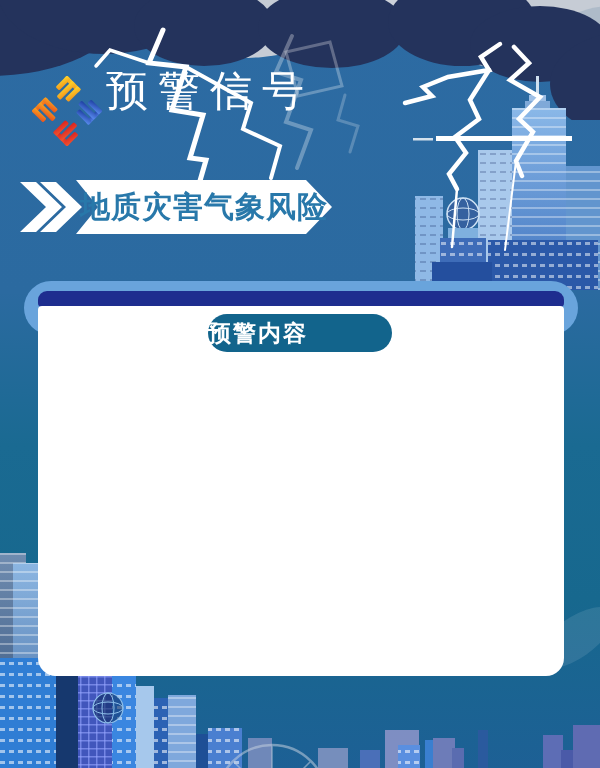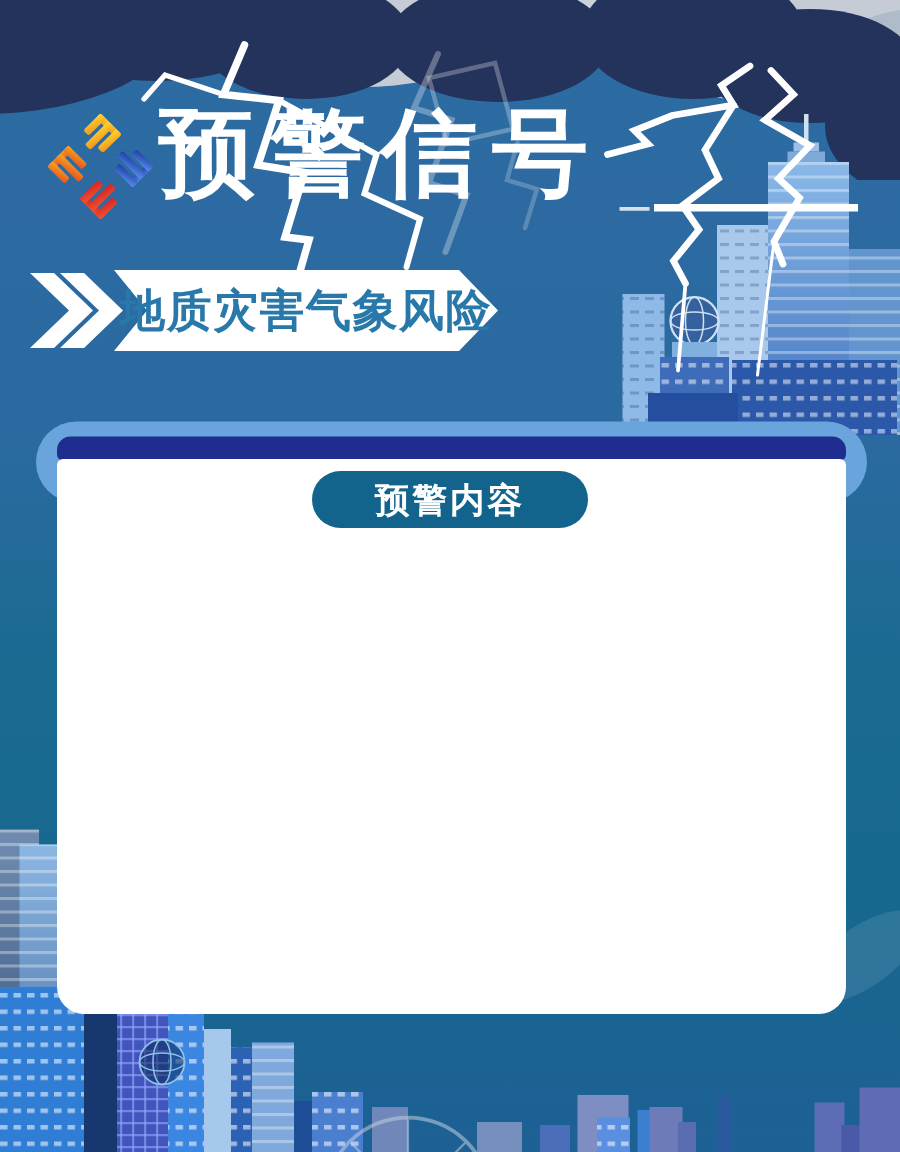--- a/index.html
+++ b/index.html
@@ -1,27 +1,27 @@
 <!DOCTYPE html>
 <html><head>
 <meta charset="utf-8">
 <style>
   html,body{margin:0;padding:0;background:#333;}
   .page{position:relative;width:600px;height:768px;overflow:hidden;
         font-family:"Liberation Sans",sans-serif;
         background:linear-gradient(180deg,#2d6ba3 0%,#2b6aa0 38%,#1a6a92 58%,#17688e 78%,#1d6095 100%);}
   .abs{position:absolute;}
   
-  .title{left:106px;top:70px;font-size:64px;font-weight:700;color:#ffffff;letter-spacing:10px;line-height:1;white-space:nowrap;}
+  .title{left:106px;top:70px;font-size:42px;font-weight:400;color:#ffffff;letter-spacing:10px;line-height:1;white-space:nowrap;}
   
   .cap{left:24px;top:281px;width:554px;height:54px;background:#69a4dc;border-radius:27px;}
   .bar{left:38px;top:291px;width:526px;height:16px;background:#1e2d8f;border-radius:9px 9px 4px 4px;}
   .card{left:38px;top:306px;width:526px;height:370px;background:#ffffff;border-radius:4px 4px 18px 18px;}
   .pill{left:50%;top:314px;transform:translateX(-50%);width:184px;height:38px;background:#12648c;
-        border-radius:19px;color:#ffffff;font-size:23px;font-weight:bold;line-height:38px;text-align:center;letter-spacing:2px;}
+        border-radius:19px;color:#ffffff;font-size:23px;font-weight:bold;line-height:38px;letter-spacing:2px;}
   .body-text{left:54px;top:362px;width:494px;font-size:20px;line-height:33.5px;color:#1c1c1c;
         text-align:justify;text-justify:inter-ideograph;}
   svg text{font-family:"Liberation Sans",sans-serif;}
 </style>
 </head>
 <body>
 
 <div class="page">
 
   <svg class="abs" style="left:0;top:0;z-index:1" width="600" height="120" viewBox="0 0 600 120">

